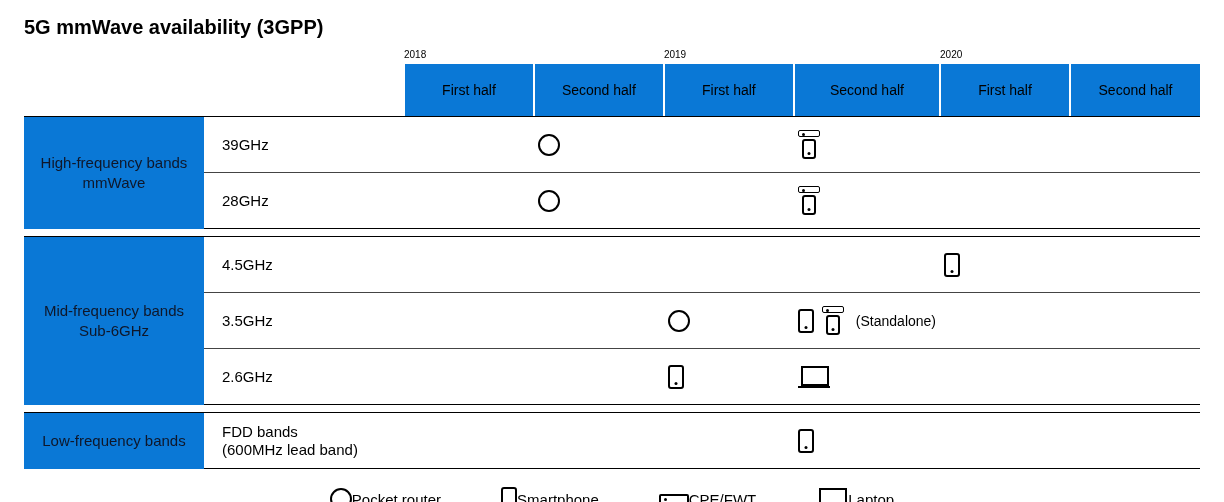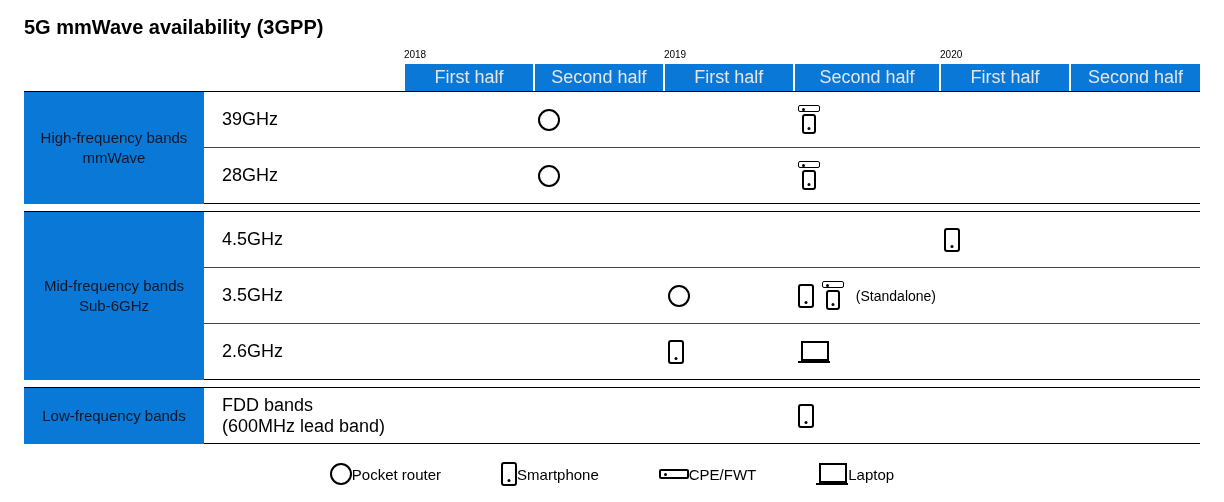--- a/index.html
+++ b/index.html
@@ -20,39 +20,39 @@
     width: 100%;
     border-collapse: collapse;
   }
   .year-header td {
     text-align: left;
     font-size: 10px;
     padding: 2px 0 4px;
   }
   .half-header td {
     background: #0a78d6;
-    color: #e5e5e5;
+    color: #000000;
     text-align: center;
-    font-size: 18px;
-    padding: 3px 0;
+    font-size: 14px;
+    padding: 18px 0;
     border-right: 2px solid #fff;
   }
   .half-header td:last-child { border-right: none; }
   .half-header .empty { background: #fff; }
   .group-label {
     background: #0a78d6;
     color: #0f172a;
     text-align: center;
     font-size: 15px;
     line-height: 1.3;
     padding: 6px 8px;
     vertical-align: middle;
   }
   .freq-label {
-    font-size: 18px;
+    font-size: 15px;
     padding: 0 8px 0 18px;
     vertical-align: middle;
     white-space: nowrap;
     line-height: 1.15;
   }
   .data-row td { border-bottom: 1px solid #444; height: 56px; }
   .data-row td.group-label { border-bottom: none; }
   .group-last td { border-bottom: 1px solid #000; }
   .group-gap td { height: 8px; border-bottom: 1px solid #000; }
   .cell {

